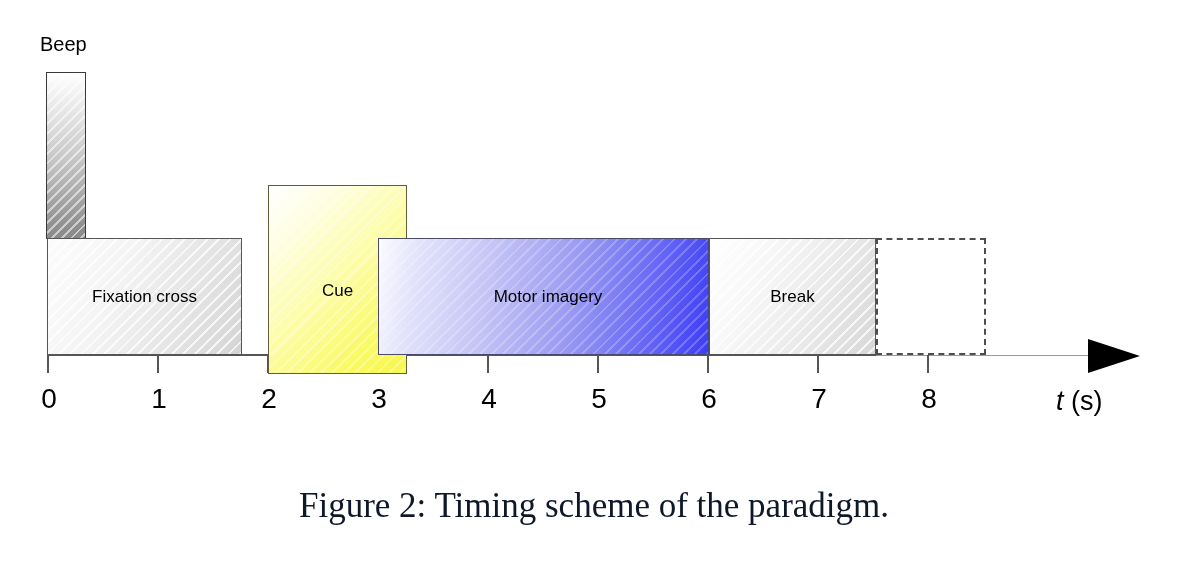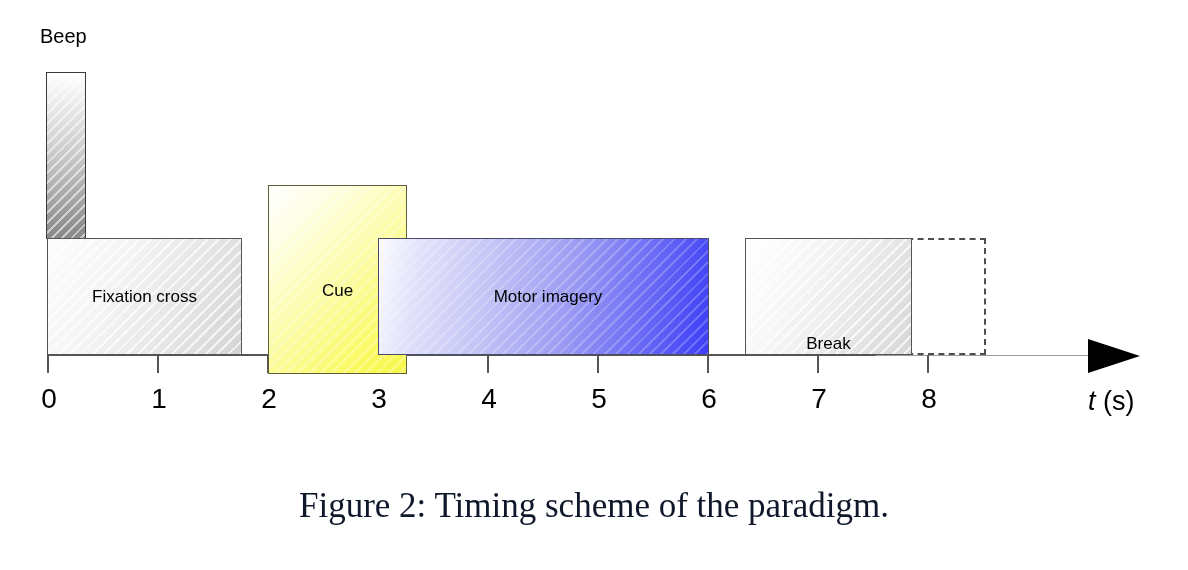--- a/index.html
+++ b/index.html
@@ -22,21 +22,21 @@
     width: 1188px;
     height: 570px;
   }
 
   
   .abs { position: absolute; }
 
   
   .beep-label {
     left: 40px;
-    top: 24px;
+    top: 32px;
     font-size: 20px;
     line-height: 24px;
     white-space: nowrap;
   }
 
   
   .beep-bar {
     left: 46px;
     top: 72px;
     width: 40px;
@@ -113,31 +113,30 @@
         rgba(0,0,0,0.0) 2px,
         rgba(0,0,0,0.0) 8px),
       linear-gradient(100deg, #fbfbff 0%, #e2e2fb 12%, #c6c6f6 32%, #9a9af3 58%, #6a6af5 80%, #3d3df7 100%);
     border-color: #4a4a6a;
     z-index: 4;
     padding-left: 9px;
   }
 
   
   .block-break {
-    left: 745px;
+    left: 709px;
     width: 167px;
     background-image:
       repeating-linear-gradient(135deg,
         rgba(255,255,255,0.75) 0px,
         rgba(255,255,255,0.75) 2px,
         rgba(0,0,0,0.0) 2px,
         rgba(0,0,0,0.0) 8px),
       linear-gradient(115deg, #ffffff 0%, #f7f7f7 30%, #eaeaea 62%, #d7d7d7 100%);
     z-index: 2;
-    align-items: flex-end;
   }
 
   
   .block-dashed {
     left: 876px;
     width: 110px;
     background: transparent;
     border: 2px dashed #4d4d4d;
   }
 
@@ -175,21 +174,21 @@
   .tick-label {
     top: 382px;
     width: 40px;
     margin-left: -19px;
     text-align: center;
     font-size: 28px;
     line-height: 34px;
   }
 
   .axis-name {
-    left: 1088px;
+    left: 1056px;
     top: 385px;
     font-size: 27px;
     line-height: 32px;
     white-space: nowrap;
   }
   .axis-name .var { font-style: italic; }
 
   
   .caption {
     left: 0;

